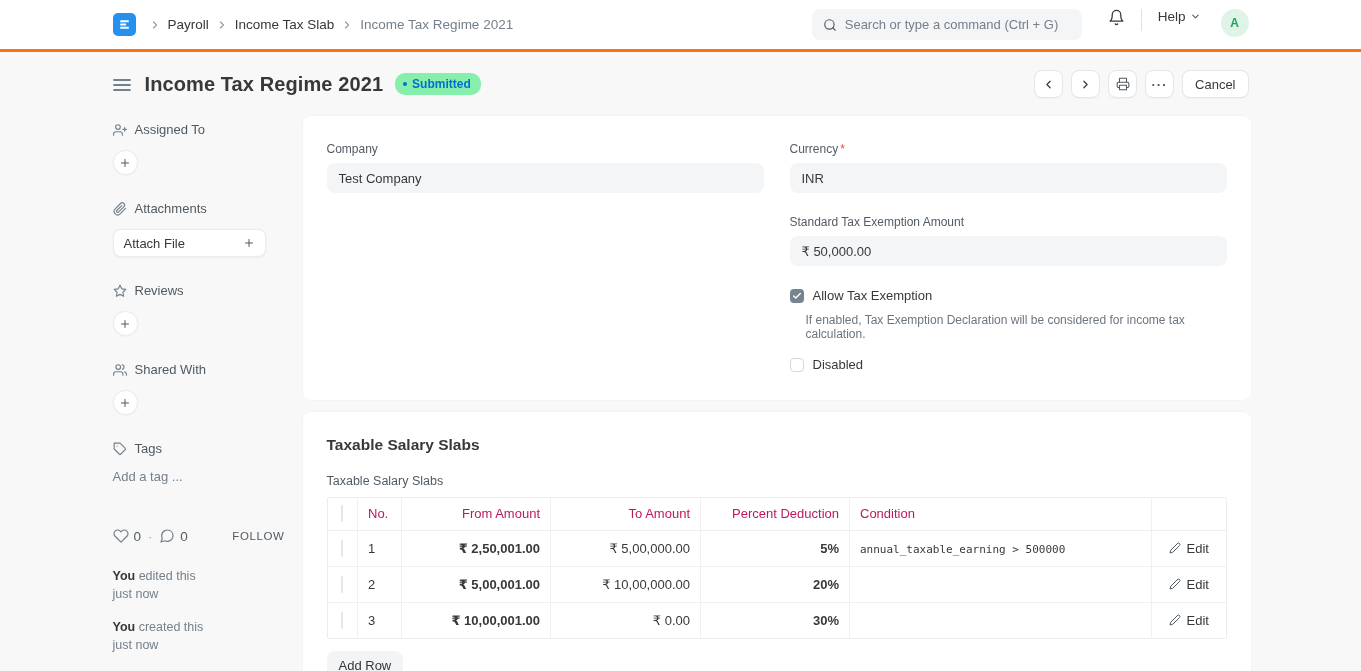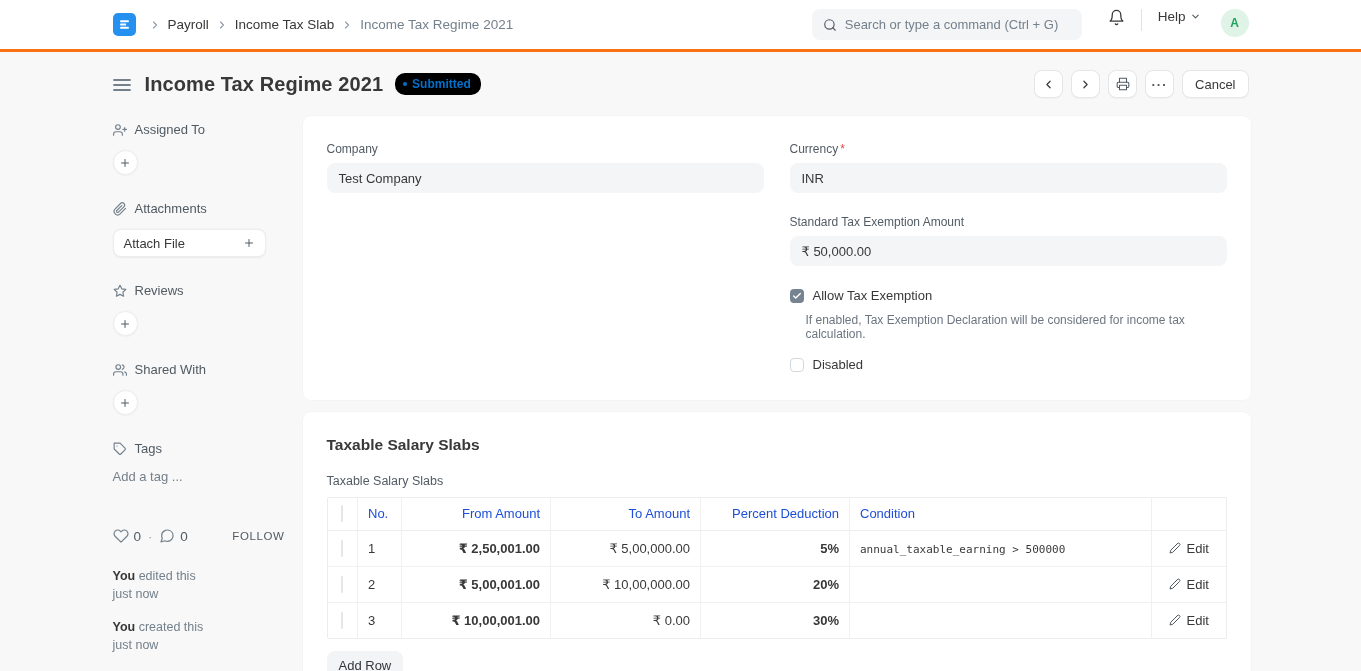--- a/index.html
+++ b/index.html
@@ -40,21 +40,21 @@
     display:flex; align-items:center; justify-content:center;
     font-size:12px; font-weight:600; margin-left:20px; cursor:pointer;
   }
 
   
   .page { width:1140px; margin:0 auto; padding-top:18px; }
   .page-head { display:flex; align-items:center; margin-bottom:18px; padding:0 2px; }
   .menu-toggle { cursor:pointer; margin-right:14px; padding-top:2px; }
   .page-title { font-size:20px; font-weight:700; letter-spacing:.1px; }
   .status-badge {
-    margin-left:12px; background:#000000; color:#0070cc; font-size:12px; font-weight:600;
+    margin-left:12px; background:#86efac; color:#0070cc; font-size:12px; font-weight:600;
     padding:4px 10px 4px 8px; border-radius:10px; display:flex; align-items:center; gap:5px;
   }
   .status-dot { width:4px; height:4px; border-radius:50%; background:#0070cc; }
   .head-actions { margin-left:auto; display:flex; align-items:center; gap:8px; }
   .btn {
     background:#fff; border:1px solid #e4e6e8; border-radius:8px; height:28px;
     display:flex; align-items:center; justify-content:center; cursor:pointer;
     font-size:13px; color:#383838; box-shadow:0 .5px 1px rgba(0,0,0,.03);
   }
   .btn-icon { width:29px; }
@@ -107,21 +107,21 @@
   .check-desc { font-size:12px; color:#6c7680; margin:10px 0 16px 16px; }
 
   
   .card-slabs { padding:24px; }
   .section-heading { font-size:15.5px; font-weight:700; }
   .table-label { font-size:12.5px; color:#525b64; margin:20px 0 9px 0; }
   .grid-table { border:1px solid #ededed; border-radius:2px; background:#fff; }
   table { width:100%; border-collapse:collapse; table-layout:fixed; }
   th, td { border-right:1px solid #f0f0f0; padding:0 10px; font-weight:400; }
   th:last-child, td:last-child { border-right:none; }
-  thead th { height:32px; color:#1d4ed8; font-size:13px; border-bottom:1px solid #ededed; }
+  thead th { height:32px; color:#be185d; font-size:13px; border-bottom:1px solid #ededed; }
   tbody td { height:36px; font-size:13px; }
   tbody tr + tr td { border-top:1px solid #f0f0f0; }
   .col-cb { width:30px; } .col-no { width:44px; } .col-amt { width:149px; }
   .col-amt2 { width:150px; } .col-pct { width:149px; } .col-edit { width:74px; }
   .ta-r { text-align:right; } .ta-l { text-align:left; } .ta-c { text-align:center; }
   .bold { font-weight:700; }
   .row-cb { width:14px; height:14px; border-radius:4px; background:#eff1f3; border:1px solid #e4e7e9; margin:0 auto; cursor:pointer; }
   .cond { font-family:"DejaVu Sans Mono","Liberation Mono",monospace; font-size:11px; color:#383838; }
   .edit-link { display:flex; align-items:center; justify-content:center; gap:6px; cursor:pointer; color:#383838; }
   .add-row {

